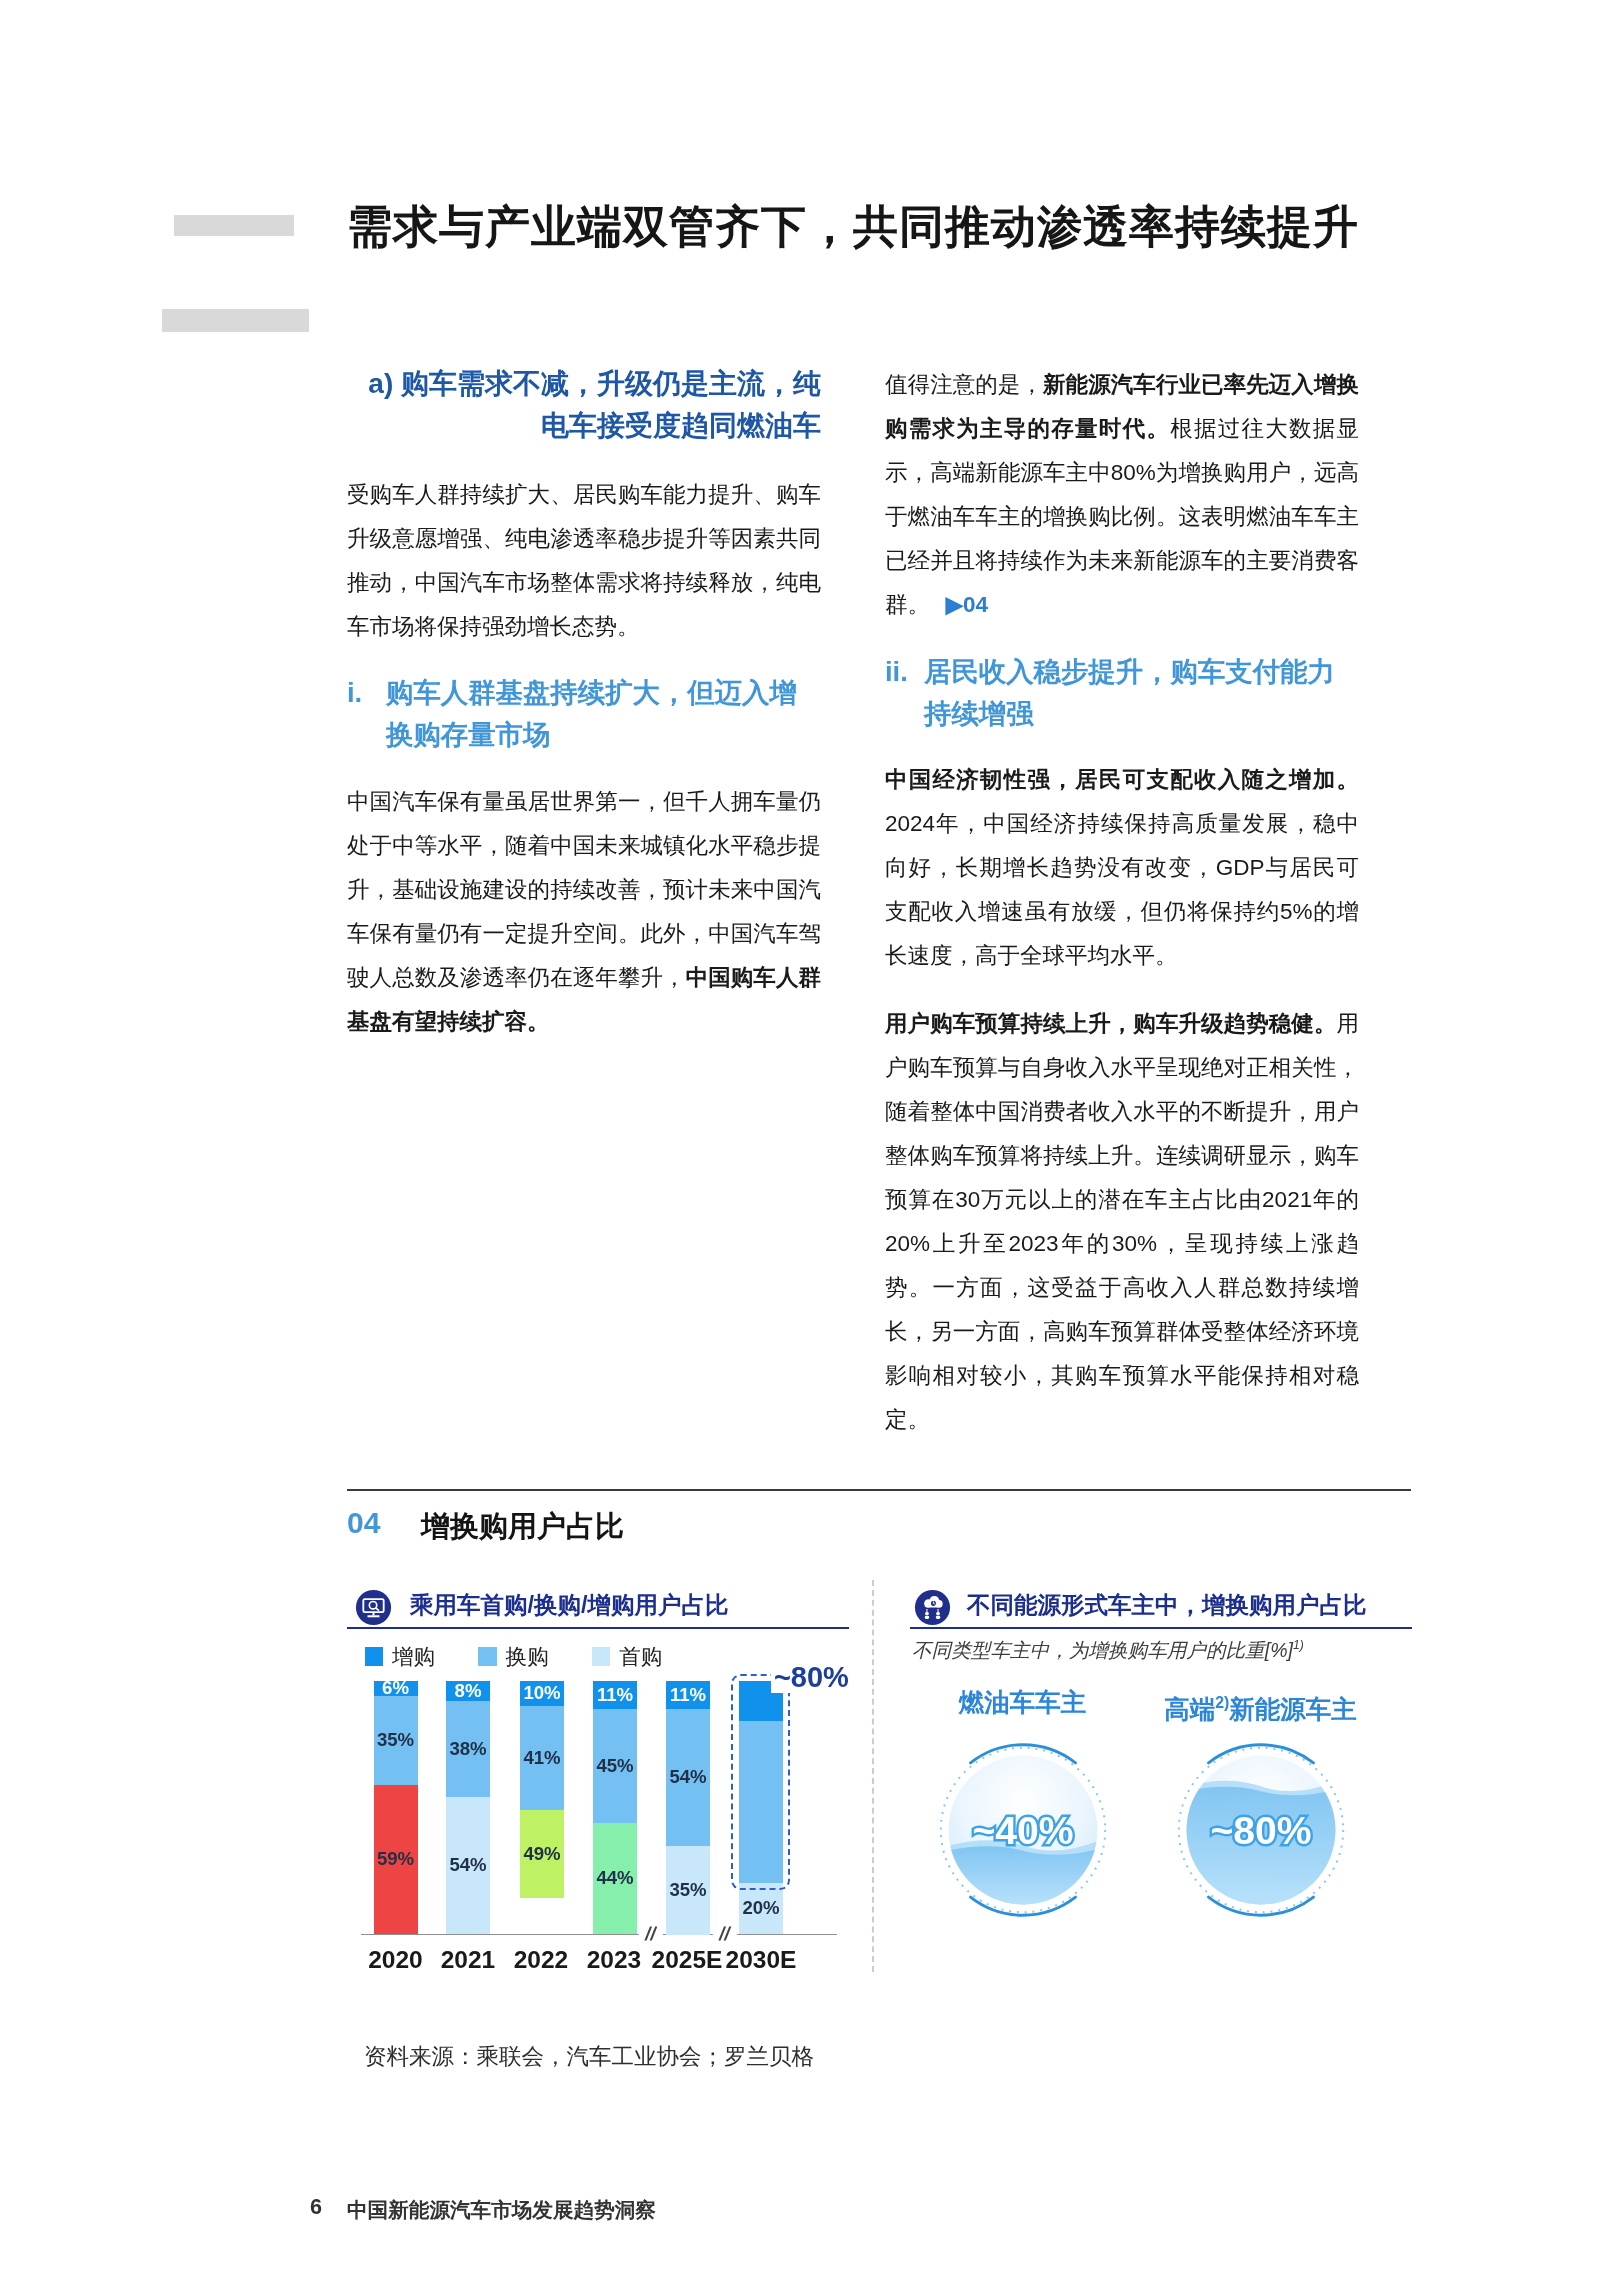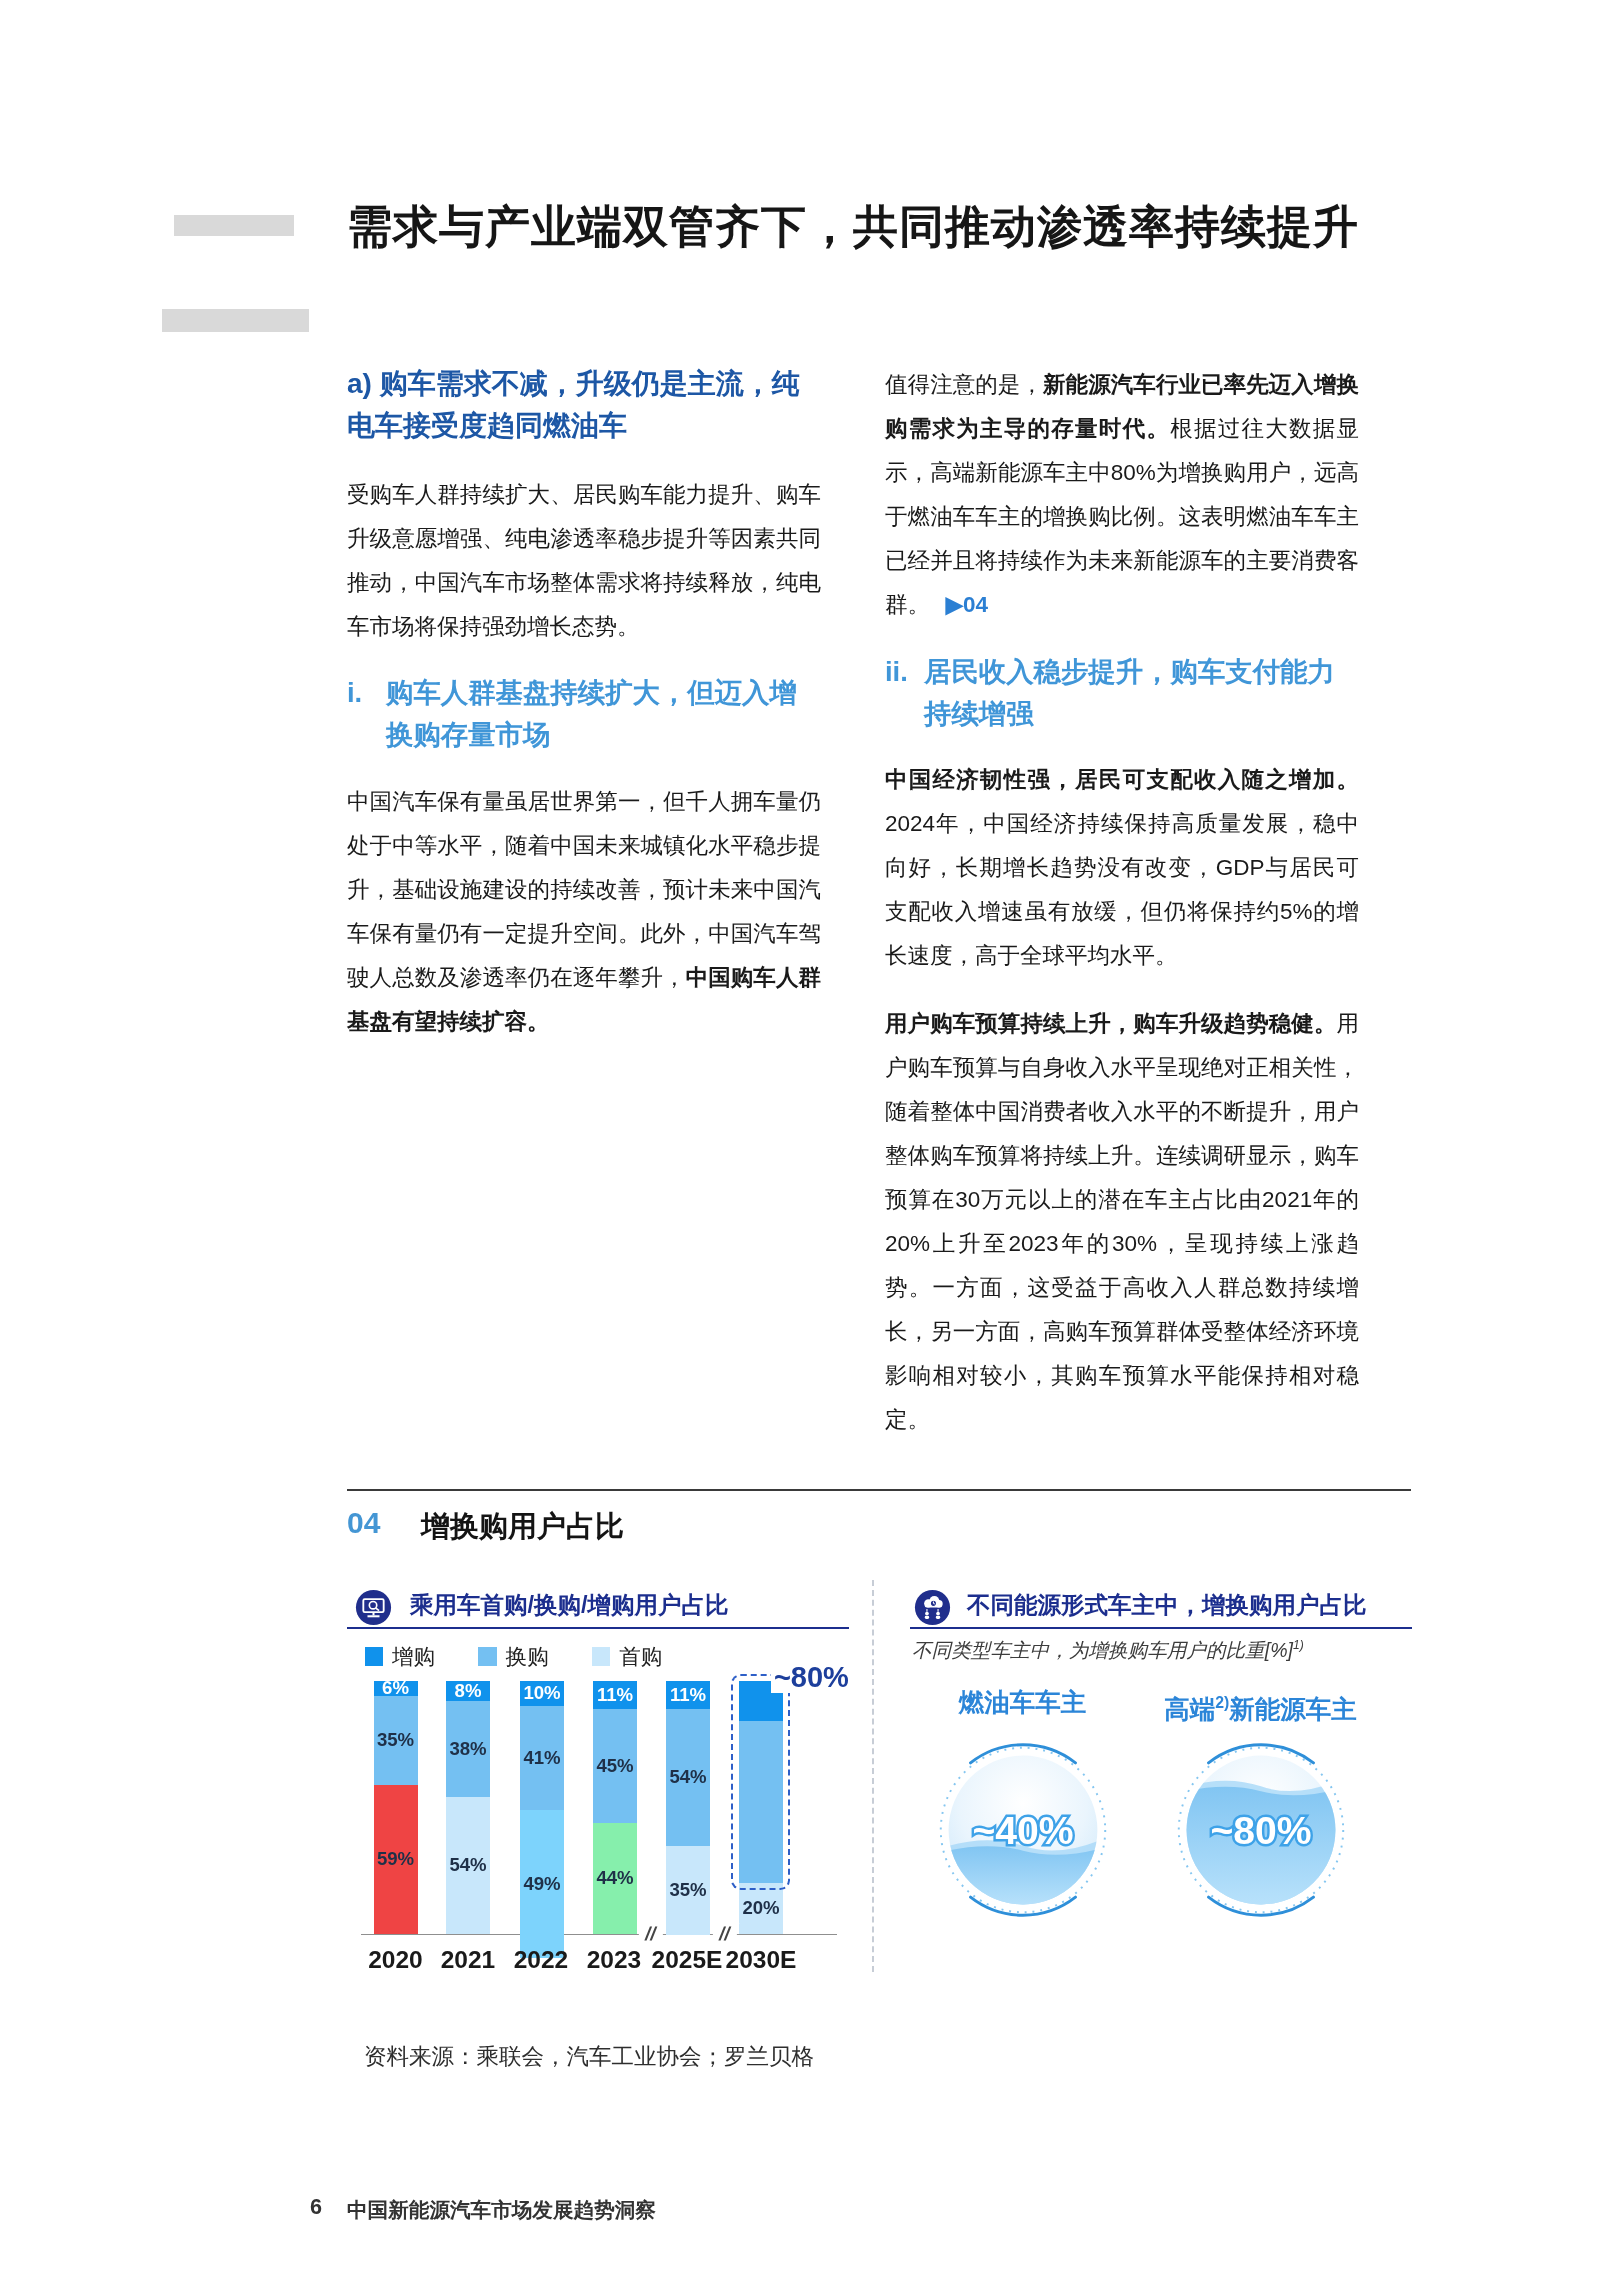--- a/index.html
+++ b/index.html
@@ -7,21 +7,21 @@
         font-family:"Liberation Sans",sans-serif;color:#1a1a1a;padding-left:24px;}
   .deco-bar{position:absolute;background:#d9d9d9;}
   #deco1{left:174px;top:215px;width:120px;height:20.6px;}
   #deco2{left:162px;top:309px;width:147px;height:22.5px;}
   #page-title{position:absolute;left:347px;top:202px;width:1078px;font-size:45px;line-height:49px;
         font-weight:700;color:#161616;letter-spacing:1px;margin:0;}
   .col{position:absolute;top:363px;width:474px;font-size:22.5px;line-height:44px;text-align:justify;}
   #col-left{left:347px;}
   #col-right{left:885px;}
   .col p{margin:0 0 23.5px 0;}
-  .h-a{font-size:28px;line-height:42px;font-weight:700;color:#1d57a5;margin:0 0 25.5px 0;text-align:left;}
+  .h-a{font-size:28px;line-height:42px;font-weight:700;color:#1d57a5;margin:0 0 25.5px 0;text-align:right;}
   .h-num{display:flex;font-size:27.4px;line-height:42px;font-weight:700;color:#4096d8;
         margin:3.9px 0 23.5px 0;text-align:left;}
   .h-num .marker{flex:0 0 39px;}
   .b{font-weight:700;}
   .lnk{color:#2b7fd3;font-weight:700;margin-left:15.7px;}
   sup{font-size:0.62em;}
   #divider{position:absolute;left:347px;top:1489px;width:1064px;height:2px;background:#3a3a3a;}
   #ex-number{position:absolute;left:347px;top:1506px;font-size:30px;font-weight:700;color:#4496d4;}
   #ex-title{position:absolute;left:421px;top:1507px;font-size:29px;font-weight:700;color:#141414;}
   .panel{position:absolute;top:1580px;}
@@ -147,21 +147,21 @@
           </div>
         </div>
         <div class="x-label" style="left: 77px;">2021</div>
         <div class="bar" style="left: 173px; top: 2.9px;">
           <div class="seg" style="height: 25px; background: rgb(16, 146, 236);">
             <span class="seg-label light">10%</span>
           </div>
           <div class="seg" style="height: 104px; background: rgb(116, 192, 242);">
             <span class="seg-label dark">41%</span>
           </div>
-          <div class="seg" style="height: 148px; background: #7dd3fc;">
+          <div class="seg" style="height: 88px; background: #bef264;">
             <span class="seg-label dark">49%</span>
           </div>
         </div>
         <div class="x-label" style="left: 150px;">2022</div>
         <div class="bar" style="left: 246px; top: 2.9px;">
           <div class="seg" style="height: 28px; background: rgb(16, 146, 236);">
             <span class="seg-label light">11%</span>
           </div>
           <div class="seg" style="height: 114px; background: rgb(116, 192, 242);">
             <span class="seg-label dark">45%</span>

